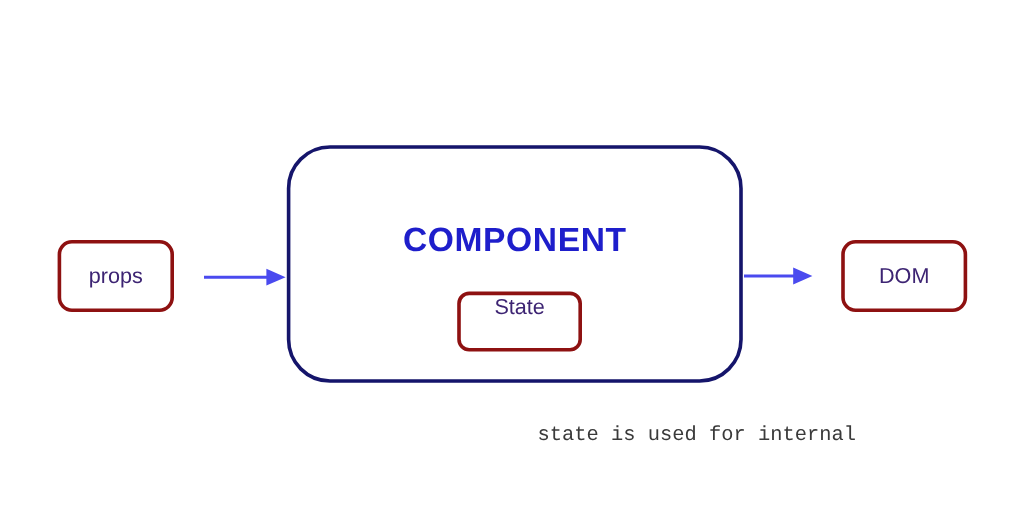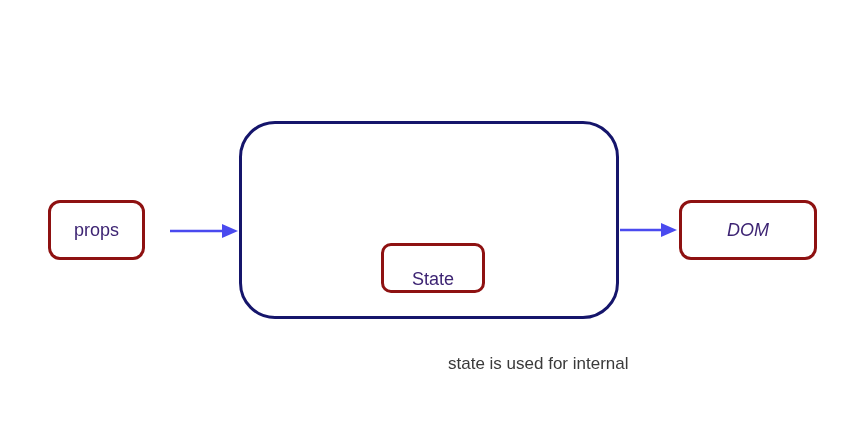--- a/index.html
+++ b/index.html
@@ -30,25 +30,24 @@
     color: var(--label-purple, #3d2473);
     font-size: 18px;
   }
   #props-box {
     left: 48px;
     top: 200px;
     width: 97px;
     height: 60px;
   }
   #dom-box {
-    left: 679px;
+    left: 701px;
     top: 200px;
-    width: 138px;
+    width: 105px;
     height: 60px;
-    font-style: italic;
   }
   #component-box {
     position: absolute;
     box-sizing: border-box;
     left: 239px;
     top: 121px;
     width: 380px;
     height: 198px;
     background: #ffffff;
     border: 3px solid var(--navy-border, #15156b);
@@ -69,62 +68,63 @@
     position: absolute;
     box-sizing: border-box;
     left: 139px;
     top: 119px;
     width: 104px;
     height: 50px;
     background: #ffffff;
     border: 3px solid var(--box-red, #8e1111);
     border-radius: 10px;
     display: flex;
-    align-items: flex-end;
+    align-items: flex-start;
     justify-content: center;
     color: var(--label-purple, #3d2473);
     font-size: 18px;
   }
   .arrow {
     position: absolute;
     display: block;
   }
   #arrow-1 {
     left: 170px;
     top: 220px;
   }
   #arrow-2 {
     left: 620px;
     top: 219px;
   }
   #caption {
     position: absolute;
     left: 448px;
     top: 353px;
-    font-family: Liberation Sans, sans-serif;
+    font-family: Liberation Mono, monospace;
     font-size: 17px;
     line-height: 21px;
     color: var(--caption-gray, #3a3a3a);
   }
 </style>
 </head>
 <body>
 
 <div class="stage">
 
   <div class="box" id="props-box">
     <span>props</span>
   </div>
 
   <svg class="arrow" id="arrow-1" width="69" height="22" viewBox="0 0 69 22">
     <line x1="0" y1="11" x2="56" y2="11" stroke-width="2.5" stroke="#4a4aef"></line>
     <polygon points="52,4 68,11 52,18" fill="#4a4aef"></polygon>
   </svg>
 
   <div id="component-box">
+    <div class="component-title">COMPONENT</div>
     <div id="state-box">
       <span>State</span>
     </div>
   </div>
 
   <svg class="arrow" id="arrow-2" width="58" height="22" viewBox="0 0 58 22">
     <line x1="0" y1="11" x2="45" y2="11" stroke-width="2.5" stroke="#4a4aef"></line>
     <polygon points="41,4 57,11 41,18" fill="#4a4aef"></polygon>
   </svg>
 

